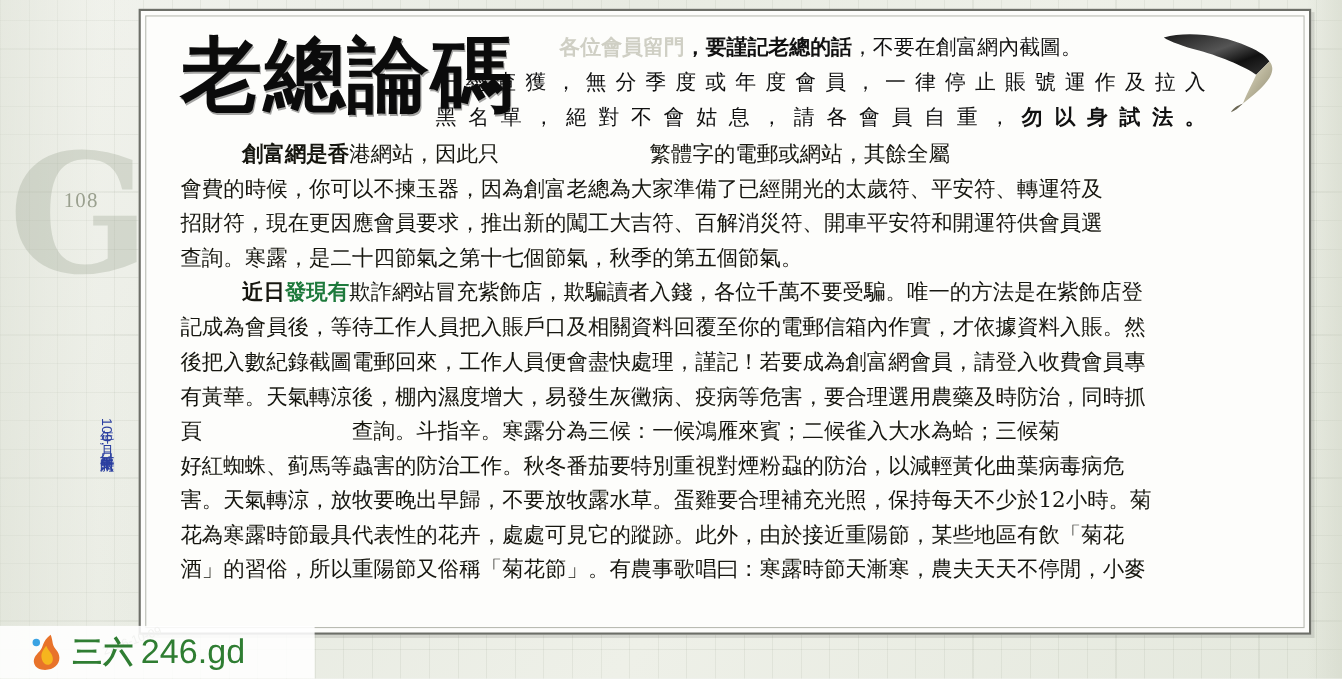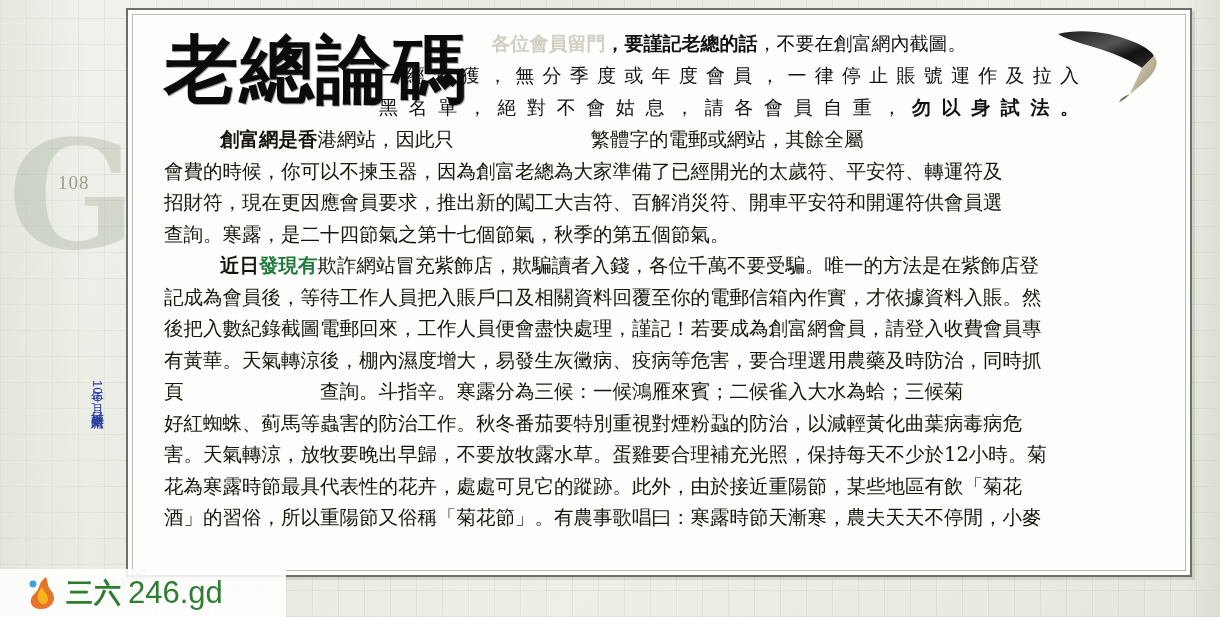--- a/index.html
+++ b/index.html
@@ -106,21 +106,21 @@
     right: 30px;
     top: 18px;
     width: 110px;
     height: 78px;
     z-index: 6;
   }
 
   
   .notice {
     position: absolute;
-    left: 251px;
+    left: 268px;
     top: 18px;
     width: 700px;
     text-align: center;
     font-family: Liberation Sans, sans-serif;
     font-size: 19px;
     line-height: 32px;
     color: #111;
     z-index: 4;
   }
   .notice .hl-faded {

